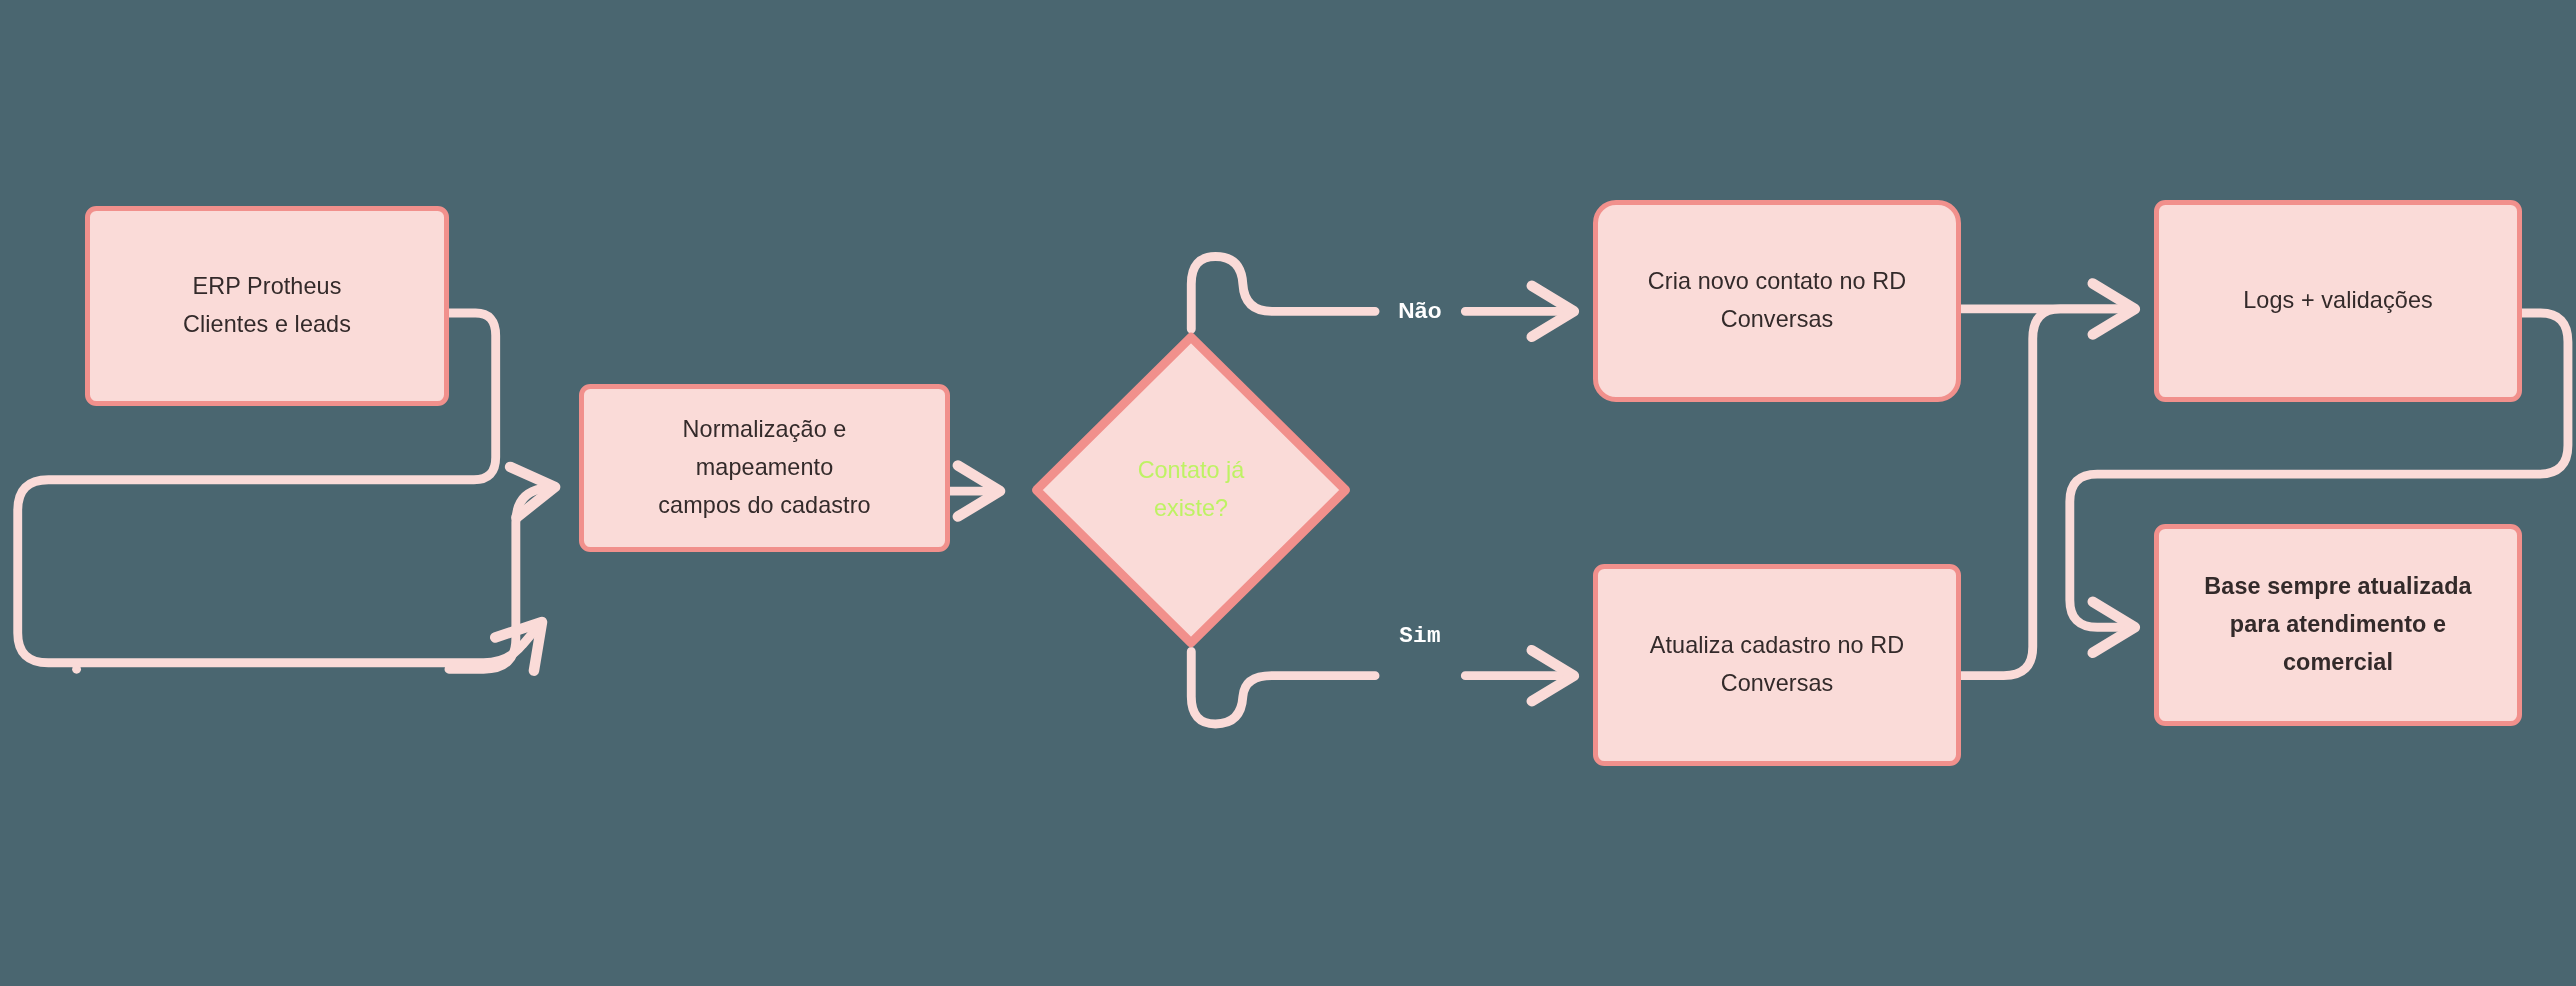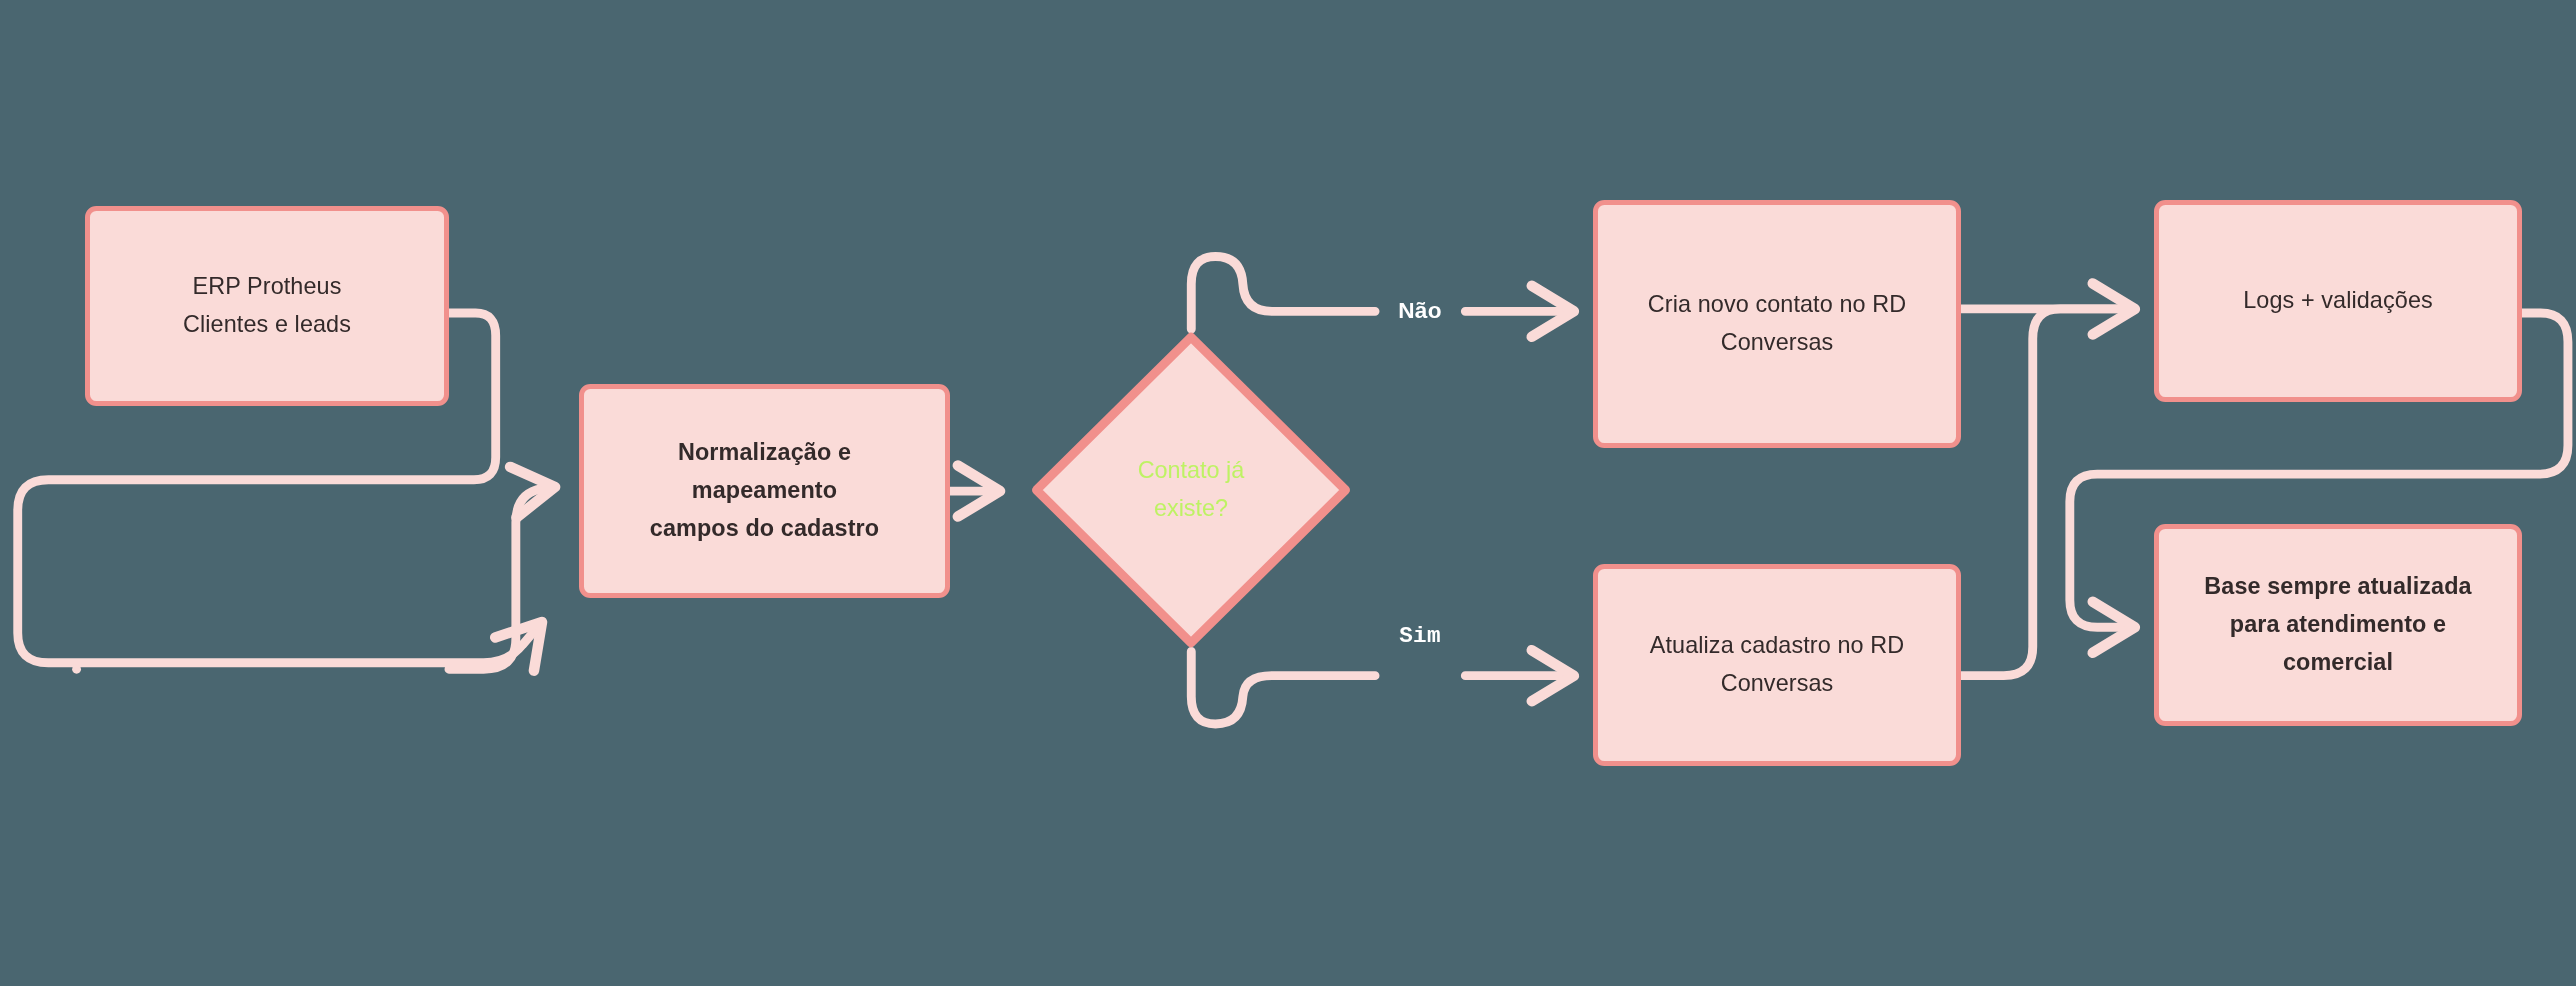--- a/index.html
+++ b/index.html
@@ -113,35 +113,35 @@
       <path d="M 3128 388 L 3152 388 Q 3186 388 3186 424 L 3186 552 Q 3186 588 3150 588 L 2602 588 Q 2568 588 2568 622 L 2568 744 Q 2568 778 2602 778 L 2648 778" marker-end="url(#arw)"></path>
     </g>
   </svg>
 
   <div class="node" style="left:85px; top:206px; width:364px; height:200px;">
     <span class="node-text">ERP Protheus
 Clientes e leads</span>
   </div>
 
 
-  <div class="node" style="left:579px; top:384px; width:371px; height:214px;font-weight:bold;">
+  <div class="node" style="left:579px; top:384px; width:371px; height:168px;">
     <span class="node-text">Normalização e
 mapeamento
 campos do cadastro</span>
   </div>
 
   <div class="decision" style="left:1028px; top:329px; width:326px; height:322px;">
     <svg class="decision-shape" viewBox="0 0 404 400" xmlns="http://www.w3.org/2000/svg">
       <path d="M 202 10 L 394 200 L 202 390 L 10 200 Z" fill="#fadbd8" stroke="#f1908c" stroke-width="11" stroke-linejoin="round"></path>
     </svg>
     <span class="decision-label">Contato já
 existe?</span>
   </div>
 
-  <div class="node" style="left:1593px; top:200px; width:368px; height:248px;">
+  <div class="node" style="left:1593px; top:200px; width:368px; height:202px;border-radius:23px;">
     <span class="node-text">Cria novo contato no RD
 Conversas</span>
   </div>
 
   <div class="node" style="left:1593px; top:564px; width:368px; height:202px;">
     <span class="node-text">Atualiza cadastro no RD
 Conversas</span>
   </div>
 
   <div class="node" style="left:2154px; top:200px; width:368px; height:202px;">

